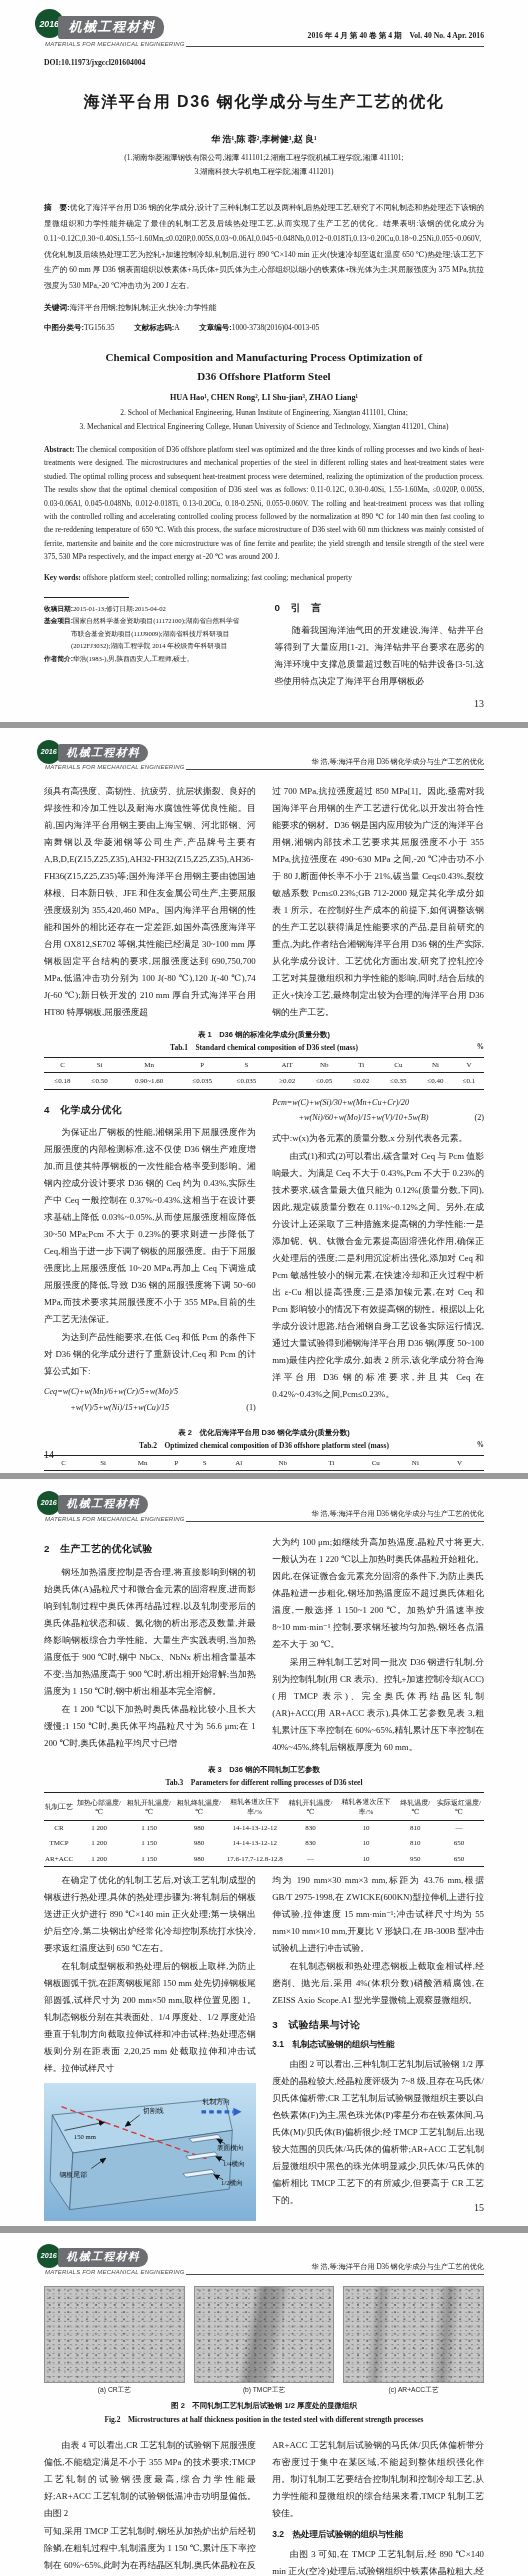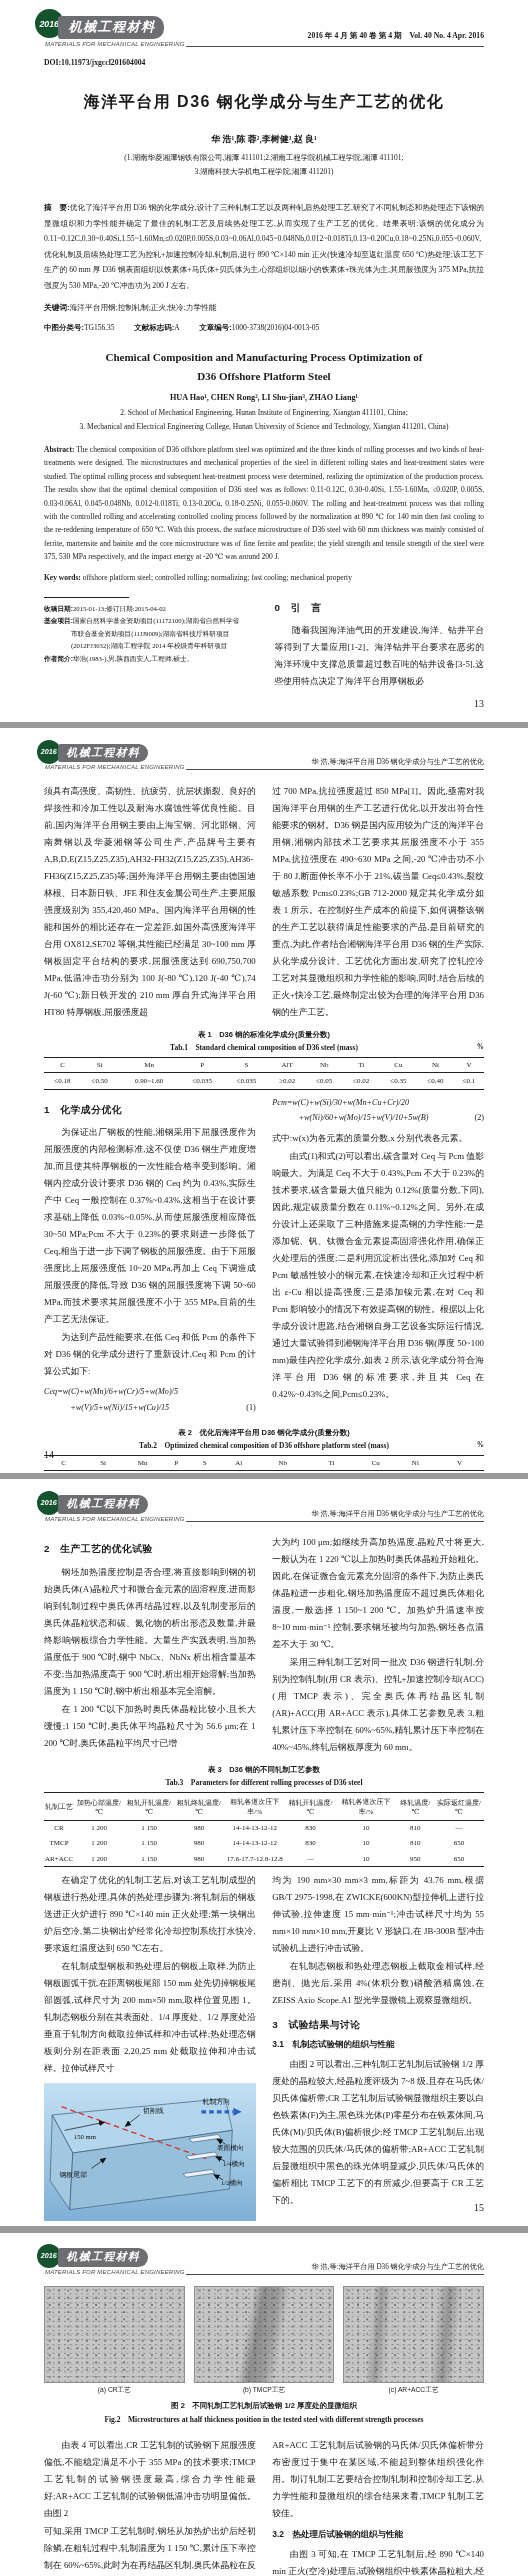--- a/index.html
+++ b/index.html
@@ -203,21 +203,21 @@
             <td>≤0.35</td>
             <td>≤0.40</td>
             <td>≤0.1</td>
           </tr>
         </tbody>
     </table>
   </div>
 
   <div class="cols">
     <div class="col">
-      <div class="h1">1　化学成分优化</div>
+      <div class="h1">4　化学成分优化</div>
       <p class="p">为保证出厂钢板的性能,湘钢采用下屈服强度作为屈服强度的内部检测标准,这不仅使 D36 钢生产难度增加,而且使其特厚钢板的一次性能合格率受到影响。湘钢内控成分设计要求 D36 钢的 Ceq 约为 0.43%,实际生产中 Ceq 一般控制在 0.37%~0.43%,这相当于在设计要求基础上降低 0.03%~0.05%,从而使屈服强度相应降低 30~50 MPa;Pcm 不大于 0.23%的要求则进一步降低了 Ceq,相当于进一步下调了钢板的屈服强度。由于下屈服强度比上屈服强度低 10~20 MPa,再加上 Ceq 下调造成屈服强度的降低,导致 D36 钢的屈服强度将下调 50~60 MPa,而技术要求其屈服强度不小于 355 MPa,目前的生产工艺无法保证。</p>
       <p class="p">为达到产品性能要求,在低 Ceq 和低 Pcm 的条件下对 D36 钢的化学成分进行了重新设计,Ceq 和 Pcm 的计算公式如下:</p>
       <div class="formula">
         <div class="fbody">Ceq=w(C)+w(Mn)/6+w(Cr)/5+w(Mo)/5</div>
         <div class="feq">
             <div class="fbody find">+w(V)/5+w(Ni)/15+w(Cu)/15</div>
             <div class="fno">(1)</div>
           </div>
       </div>
     </div>

